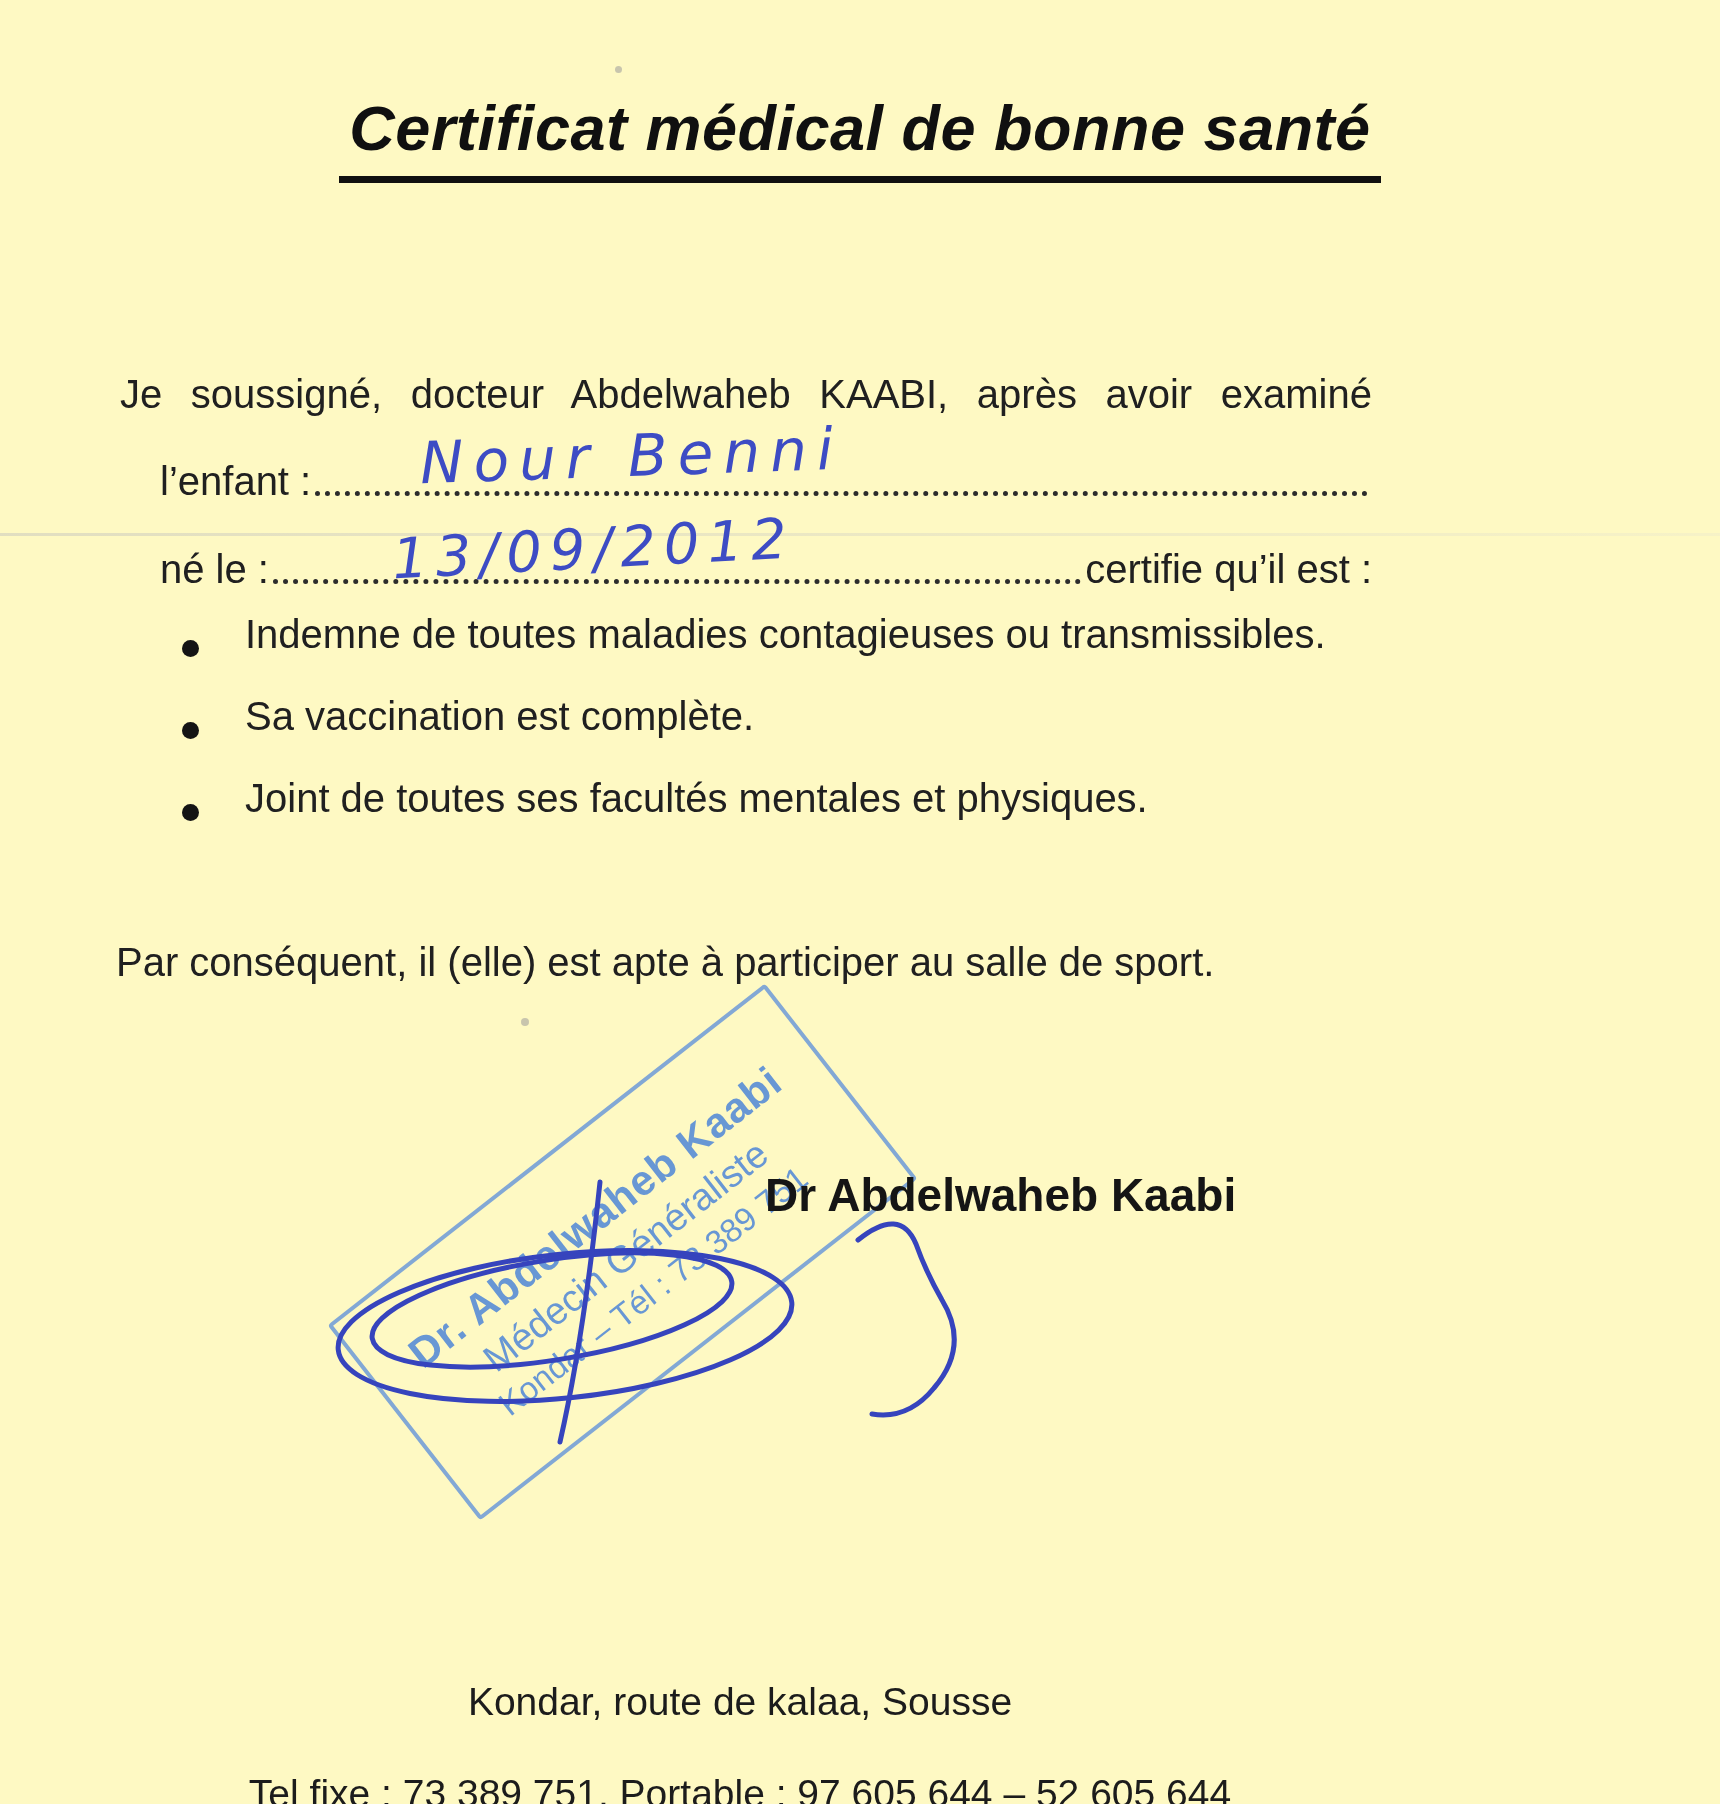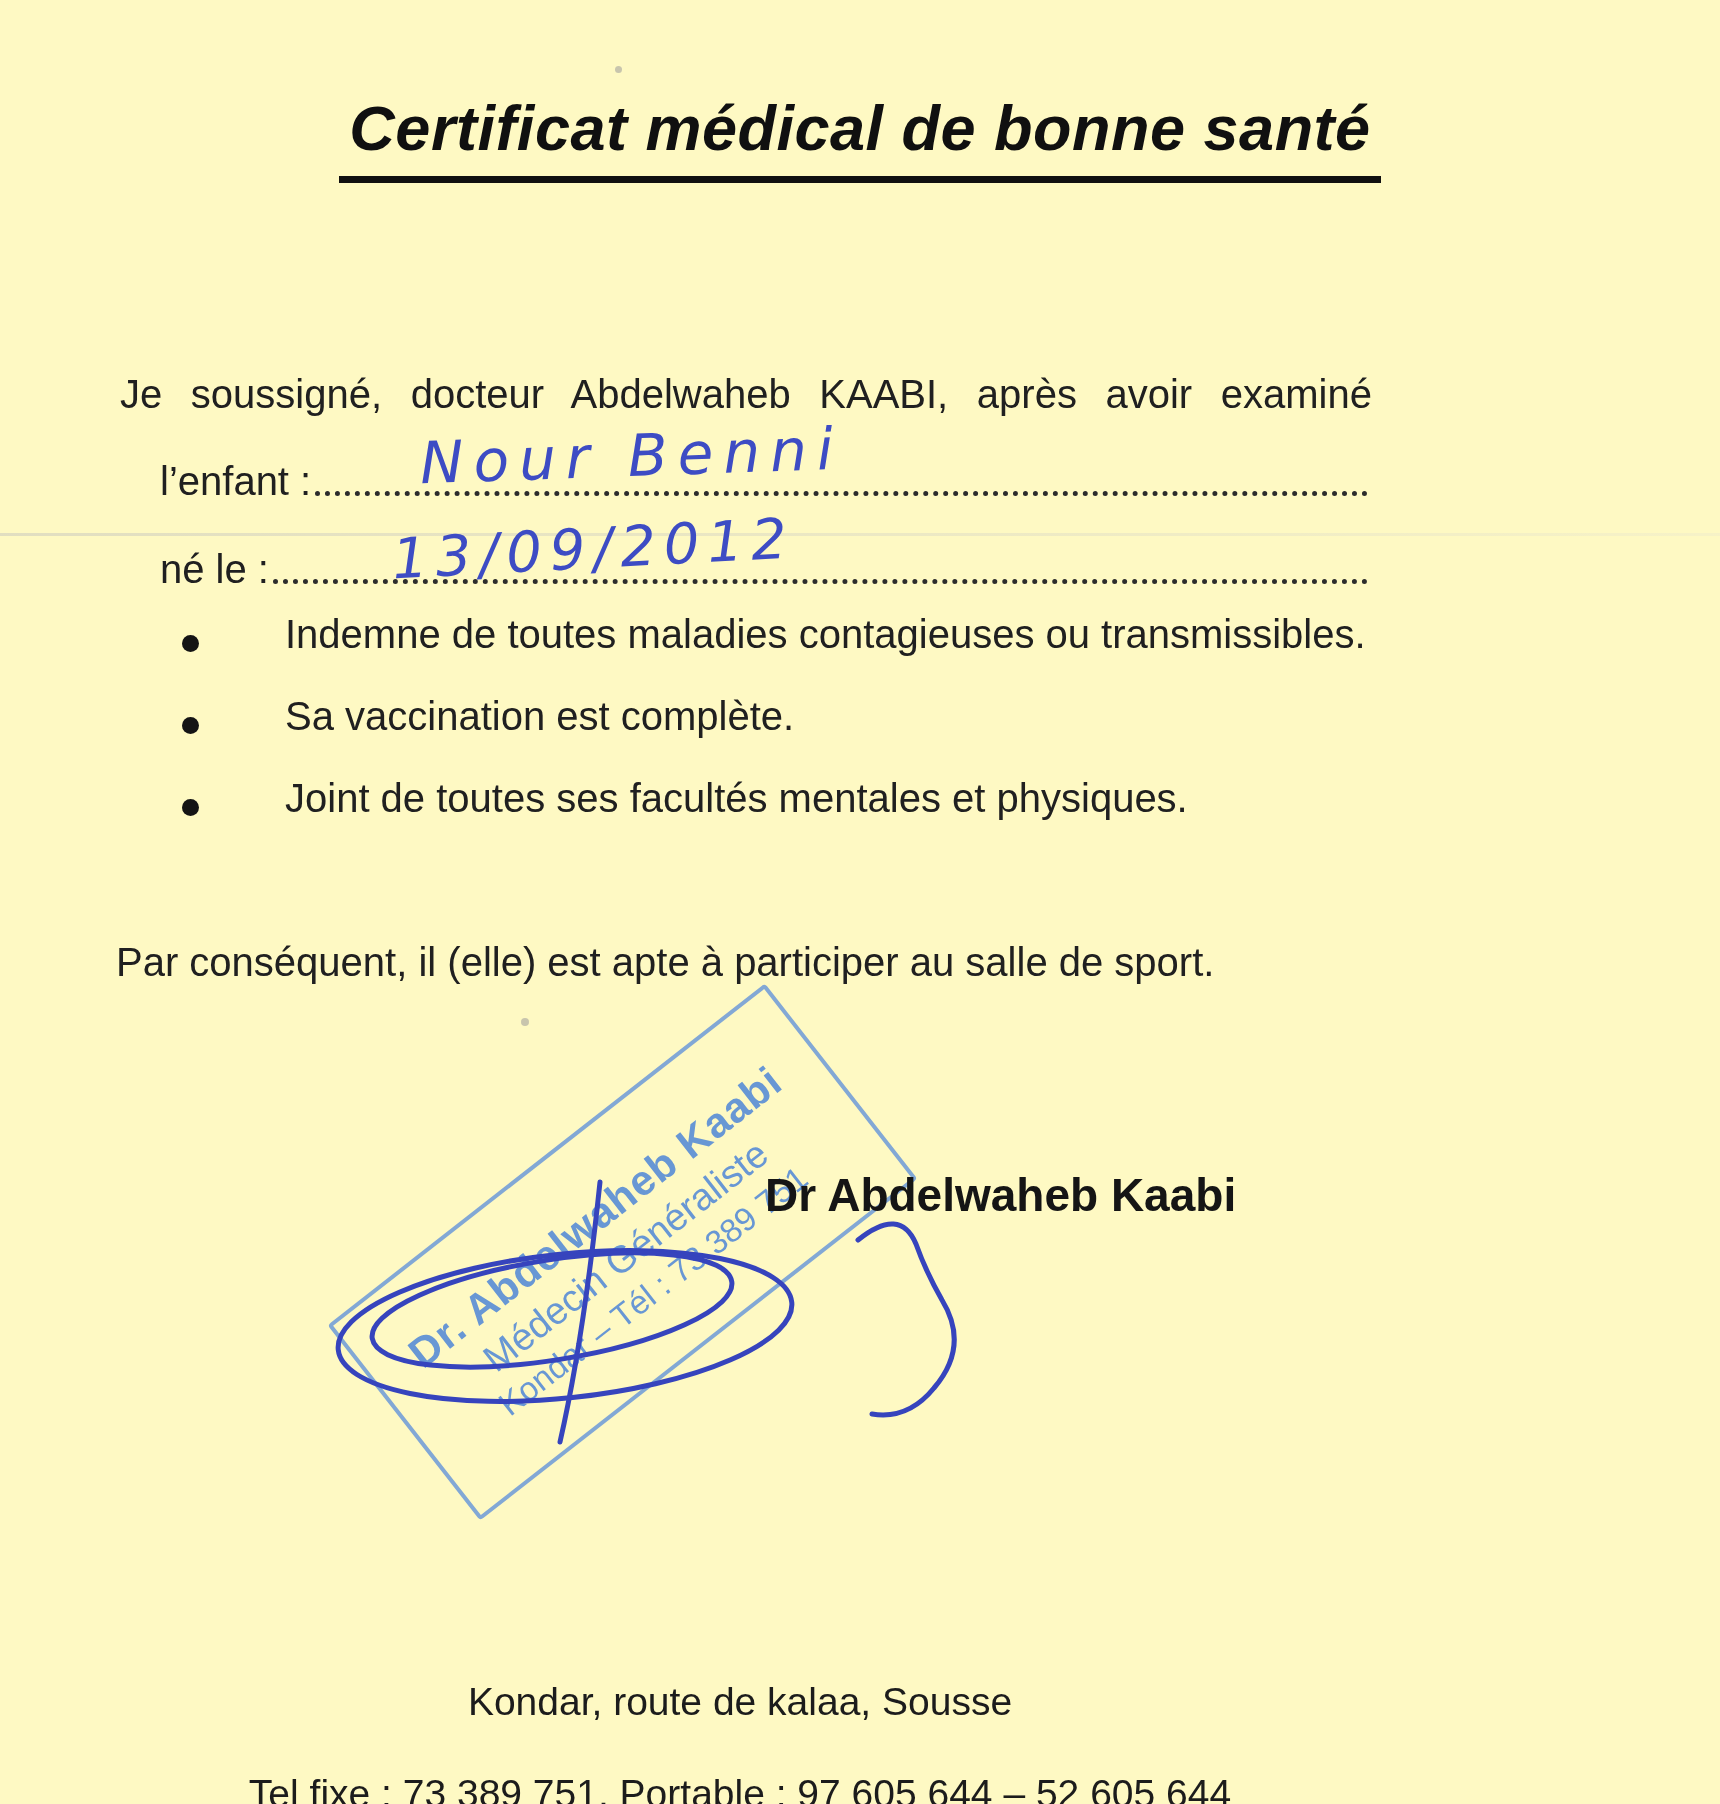--- a/index.html
+++ b/index.html
@@ -36,21 +36,21 @@
   .tail { white-space:nowrap; padding-bottom:2px; }
 
   .hand { font-family:"DejaVu Sans", sans-serif; font-style:italic; color:#3d4cc4; }
   .hand-name { position:absolute; left:300px; top:-30px; font-size:58px;
     letter-spacing:10px; transform:rotate(-2deg); white-space:nowrap; }
   .hand-date { position:absolute; left:272px; top:-24px; font-size:56px;
     letter-spacing:8px; transform:rotate(-3deg); white-space:nowrap; }
 
   
   .bullets { position:absolute; left:182px; top:612px; width:1260px; }
-  .bullet-row { display:flex; align-items:center; margin-bottom:37px;gap:40px; }
+  .bullet-row { display:flex; align-items:flex-end; margin-bottom:37px; }
   .bullet-dot { flex:0 0 17px; width:17px; height:17px; border-radius:50%;
     background:#141414; margin:17px 46px 0 0; }
   .bullet-text { font-size:40px; color:#202020; }
 
   .conclusion { position:absolute; left:116px; top:940px; width:1400px;
     font-size:40px; color:#202020; }
 
   
   .stamp {
     position:absolute; left:345px; top:1128px; width:555px; height:248px;
@@ -90,20 +90,21 @@
 
   <div class="field-row row-enfant">
     <span class="label">l’enfant :</span>
     <span class="leader"></span>
     <span class="hand hand-name">Nour Benni</span>
   </div>
 
   <div class="field-row row-nele">
     <span class="label">né le :</span>
     <span class="leader"></span>
+    <span class="tail">certifie qu’il est :</span>
     <span class="hand hand-date">13/09/2012</span>
   </div>
 
   <div class="bullets">
     <div class="bullet-row">
       <span class="bullet-dot"></span>
       <span class="bullet-text">Indemne de toutes maladies contagieuses ou transmissibles.</span>
     </div>
     <div class="bullet-row">
       <span class="bullet-dot"></span>

